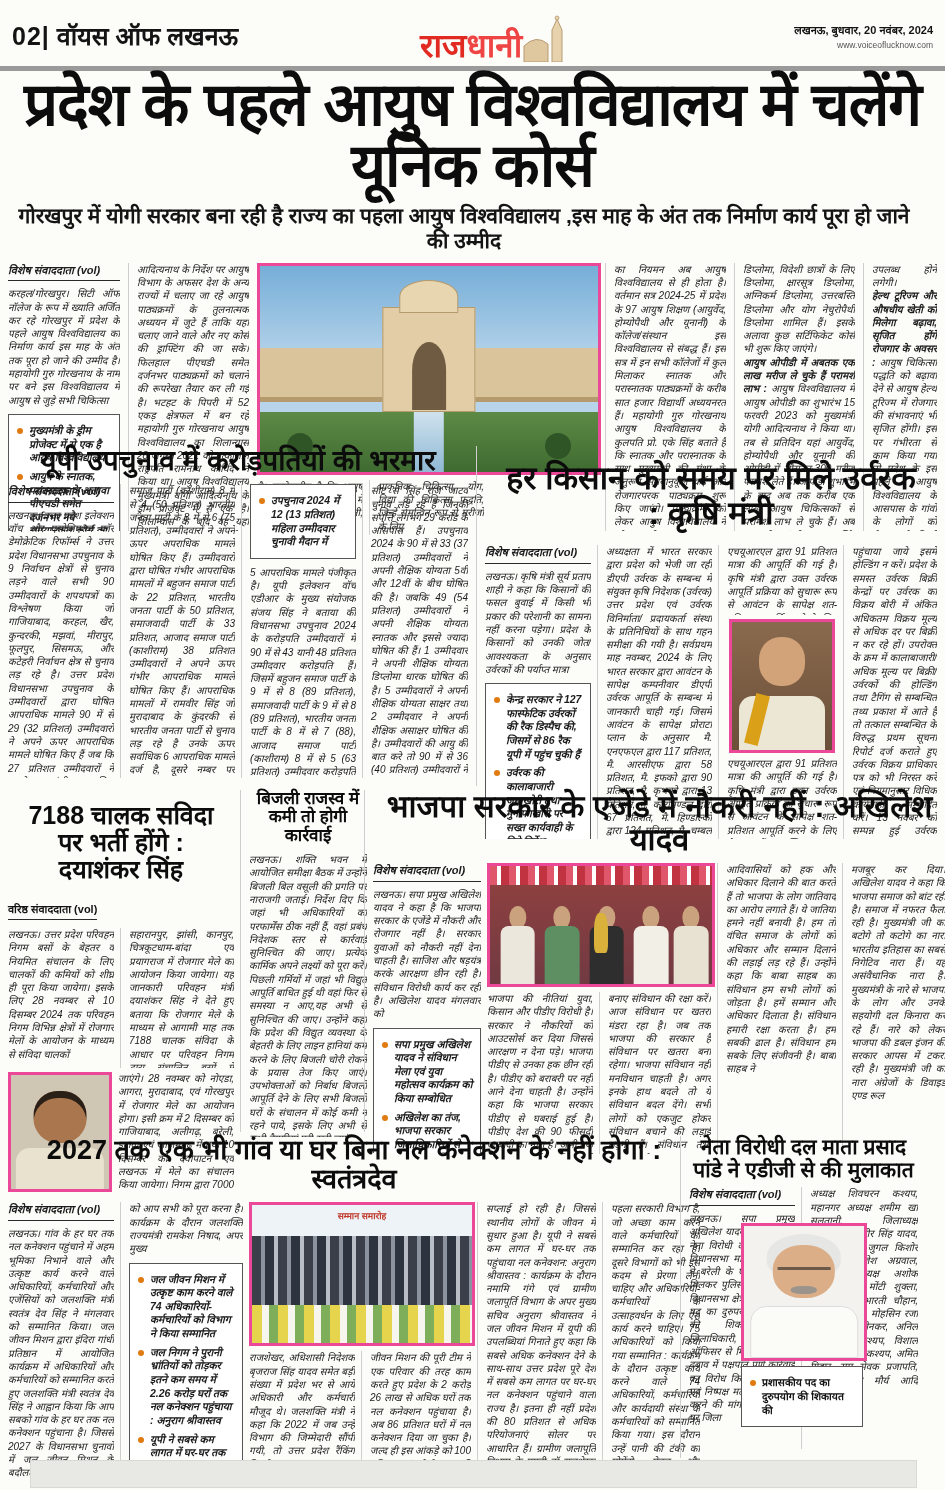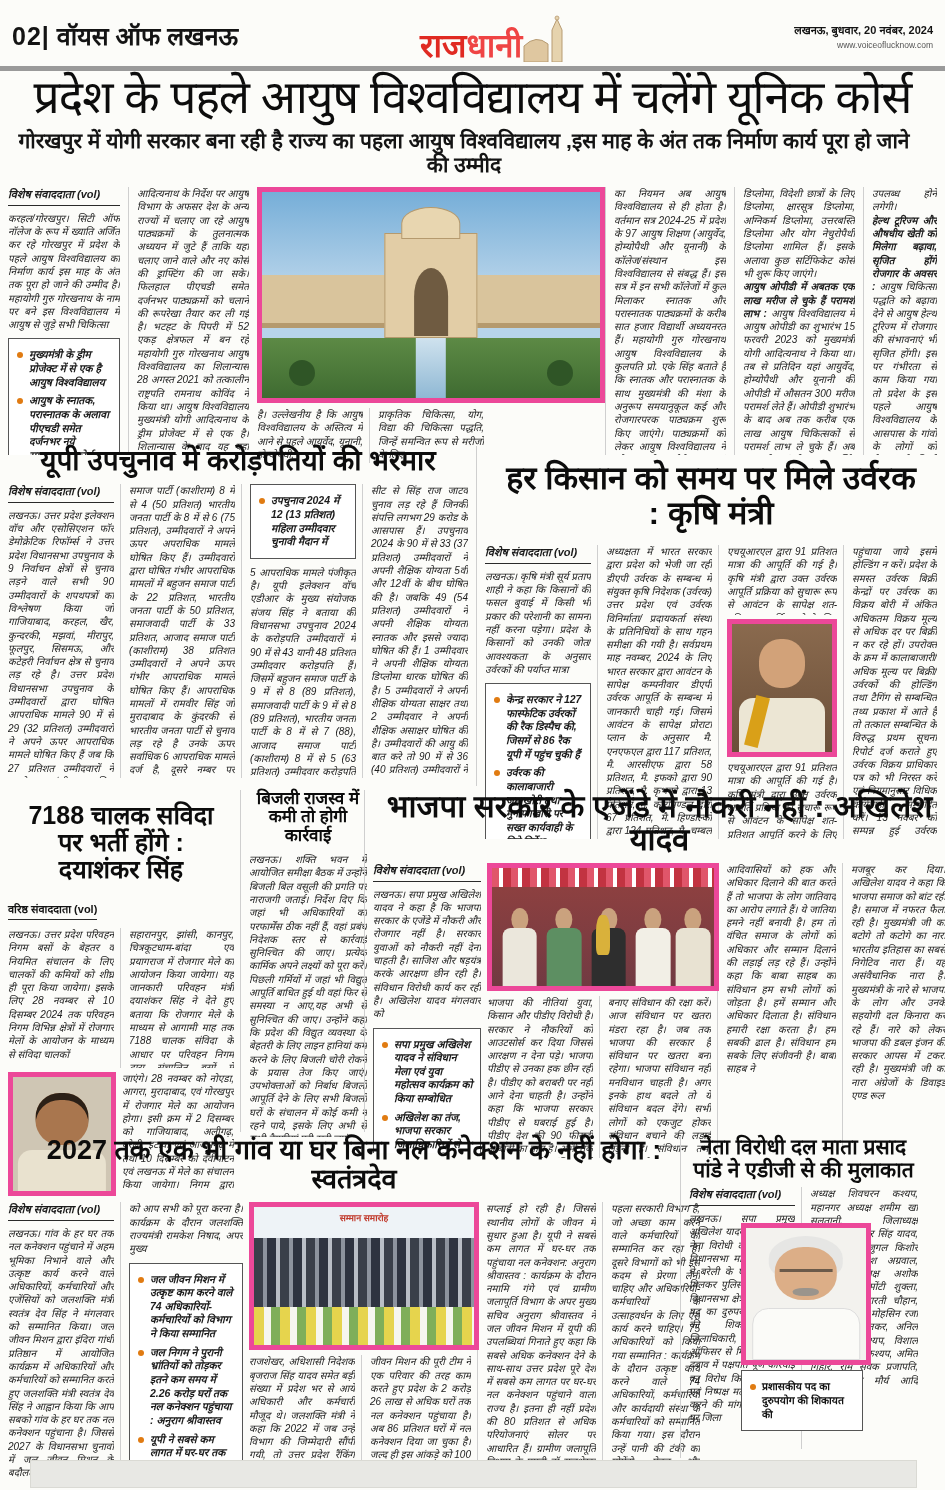--- a/index.html
+++ b/index.html
@@ -8,34 +8,34 @@
   .abs{position:absolute;}
   .bt{font-size:10px;line-height:1.33;text-align:justify;color:#1c1c1c;font-style:italic;}
   .col{overflow:hidden;}
   .vsep{border-left:1px solid #cfcfcf;padding-left:8px;}
   .row{display:flex;}
   .byline{font-weight:bold;font-size:11px;border-bottom:1.5px solid #2a2a2a;padding-bottom:3px;margin-bottom:6px;}
   .hbox{border:1.5px solid #555;padding:4px 7px;margin:7px 0;background:#fff;}
   .hbox .itm{position:relative;padding-left:13px;font-weight:bold;font-size:10.5px;line-height:1.3;margin:5px 0;text-align:left;}
   .hbox .itm::before{content:"";position:absolute;left:1px;top:4px;width:6px;height:6px;border-radius:50%;background:#e07b12;}
   .sub{font-weight:bold;}
-  .h-lead{font-size:46px;font-weight:400;text-align:center;letter-spacing:-1px;line-height:1.02;color:#0c0c0c;}
+  .h-lead{font-size:60px;font-weight:700;text-align:center;letter-spacing:-1px;line-height:1.02;color:#0c0c0c;}
   .h-sub{font-size:21px;font-weight:800;text-align:center;line-height:1.15;}
   .h-band{font-weight:900;text-align:center;line-height:1.08;color:#0c0c0c;}
   
   .mh-left{font-size:25px;font-weight:900;}
   .mh-left .pg{letter-spacing:1px;}
   .mh-date{font-size:11px;font-weight:bold;text-align:right;}
   .mh-web{font-size:8.5px;color:#555;text-align:right;margin-top:3px;}
   .logo{display:flex;align-items:flex-end;}
   .logo .t1{font-size:33px;font-weight:900;color:#e02a22;line-height:1;}
   .logo .t2{font-size:33px;font-weight:900;color:#ef4444;line-height:1;}
   .rule{background:#9a9a9a;}
   
-  .ph{position:relative;overflow:hidden;border:5px solid #ec4899;background:#ddd;}
+  .ph{position:relative;overflow:hidden;border:3px solid #ec4899;background:#ddd;}
   .uni{background:linear-gradient(180deg,#76aed8 0%,#b7d4ea 46%);}
   .uni .wing{position:absolute;top:40%;height:26%;width:37%;background:#d9c49c;box-shadow:inset 0 -5px 0 #b59a6e;}
   .uni .wing.l{left:0;}.uni .wing.r{right:0;}
   .uni .tower{position:absolute;left:50%;top:20%;width:27%;height:50%;transform:translateX(-50%);background:#e2cda6;border:1px solid #b59a6e;}
   .uni .dome{position:absolute;left:50%;top:7%;width:17%;height:15%;transform:translateX(-50%);background:#e8d6b0;border:1px solid #b59a6e;border-radius:50% 50% 0 0;}
   .uni .arch{position:absolute;left:50%;top:37%;width:10%;height:33%;transform:translateX(-50%);background:#6f5b41;border-radius:50% 50% 0 0/42% 42% 0 0;}
   .uni .lawn{position:absolute;bottom:0;width:100%;height:29%;background:linear-gradient(180deg,#5d8a45,#3f6b31);}
   .uni .canal{position:absolute;left:50%;bottom:0;width:9%;height:29%;transform:translateX(-50%);background:linear-gradient(180deg,#cfe2ee,#8fb8d4);}
   .uni .bush{position:absolute;bottom:6%;width:26px;height:26px;border-radius:50%;background:#2f5526;}
   .minfig{background:linear-gradient(180deg,#8a6a4e,#6b4f39);}

